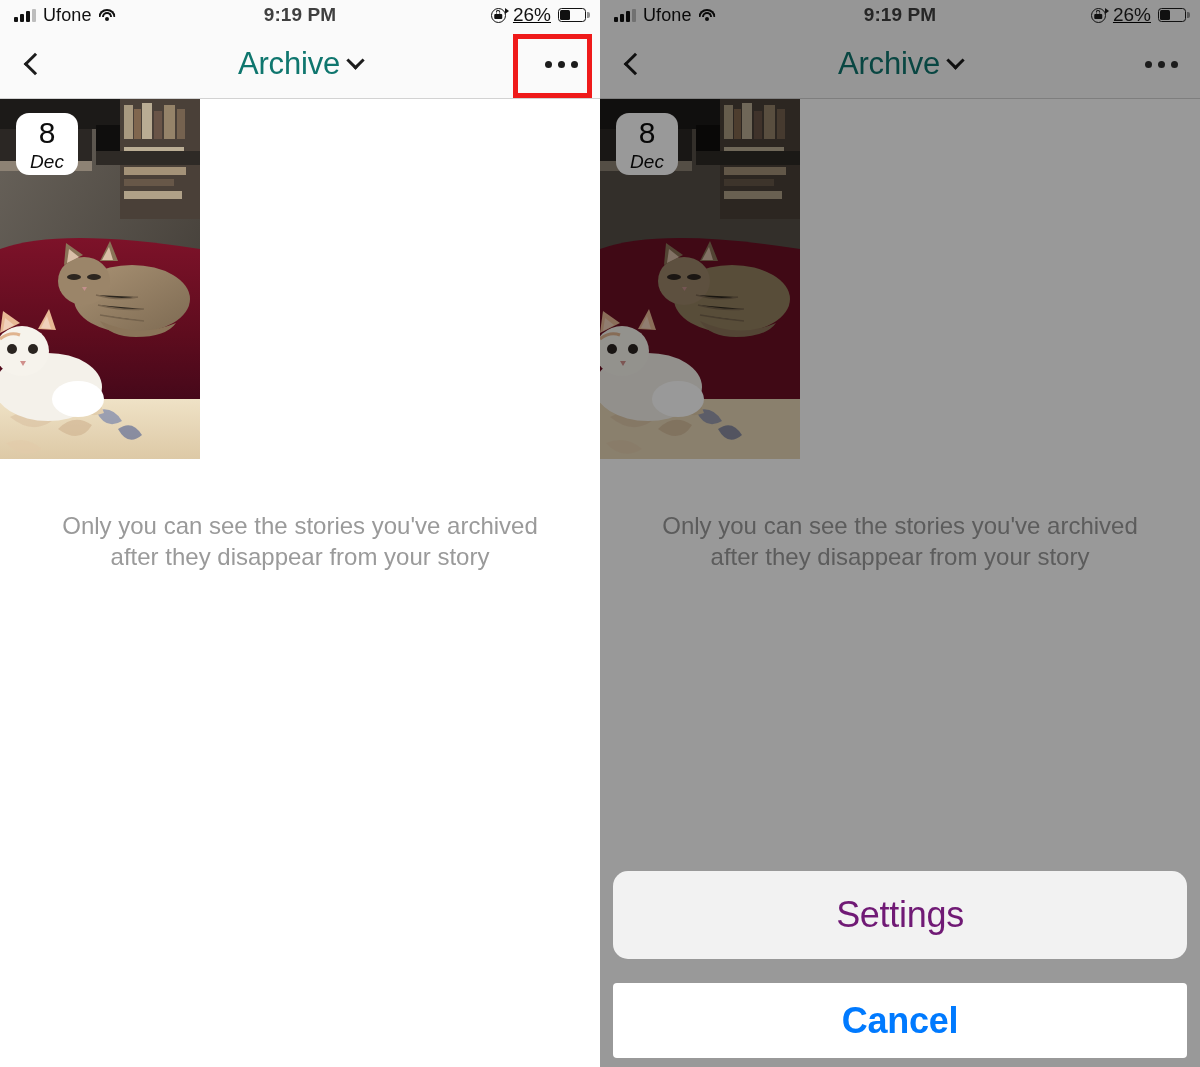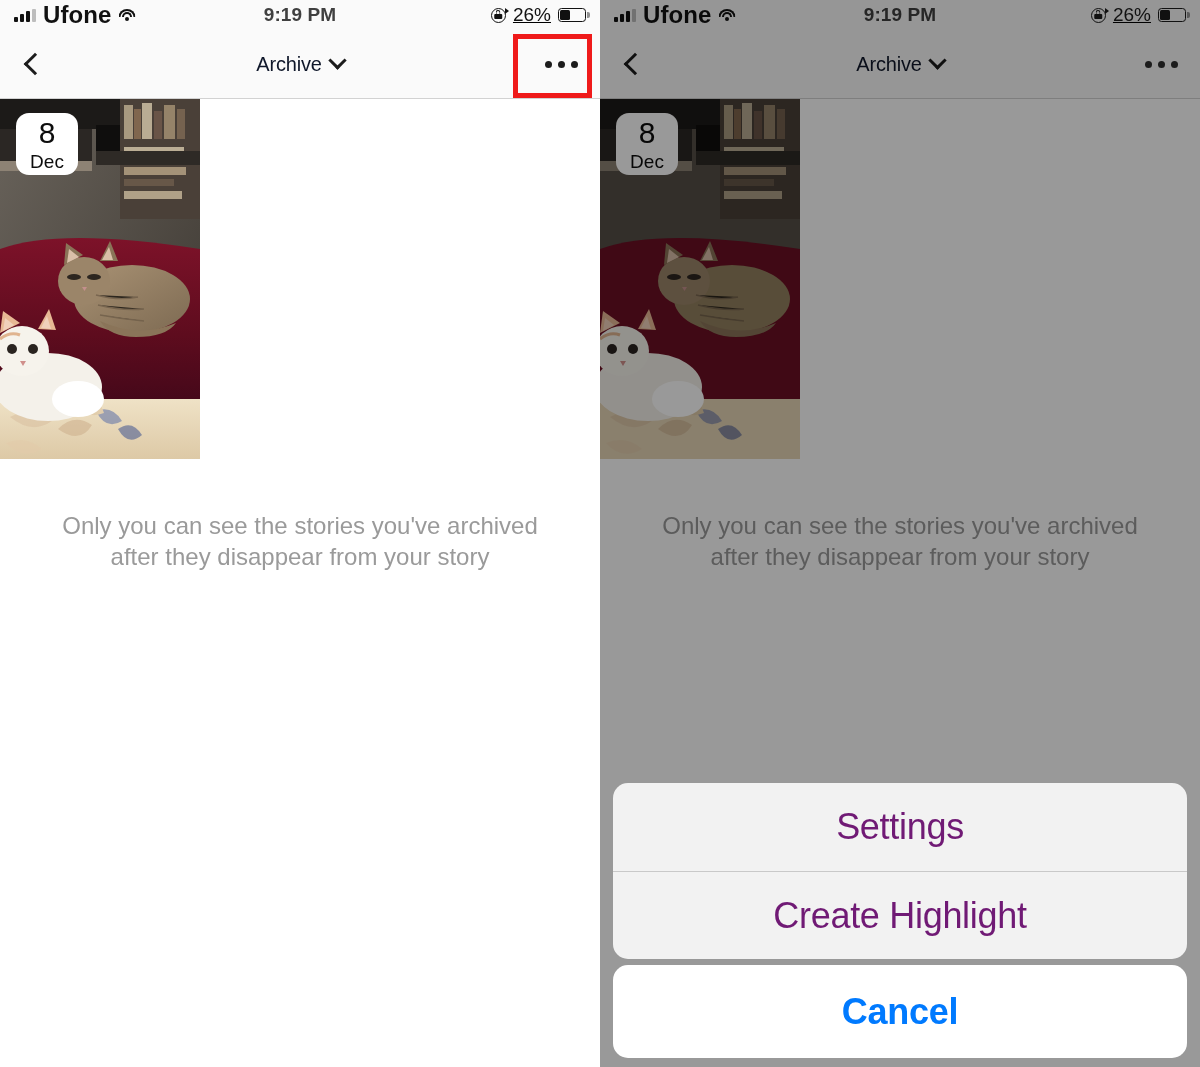--- a/index.html
+++ b/index.html
@@ -17,21 +17,21 @@
   .statusbar {
     position: relative; height: 30px; background: #fafafa;
     display: flex; align-items: center; padding: 0 14px;
   }
   .sb-left { display: flex; align-items: center; gap: 7px; }
   .sb-center {
     position: absolute; left: 0; right: 0; text-align: center;
     font-size: 19px; font-weight: bold; color: #404040; letter-spacing: .1px;
   }
   .sb-right { margin-left: auto; display: flex; align-items: center; gap: 7px; z-index: 2; text-decoration: underline; }
-  .carrier { font-size: 24px; color: #111; font-weight: 700; letter-spacing: .1px; }
+  .carrier { font-size: 18px; color: #111; font-weight: 400; letter-spacing: .1px; }
   .bat-pct { font-size: 19px; color: #111; font-weight: 400; }
 
   .bars { display: flex; align-items: flex-end; gap: 2px; height: 13px; }
   .bars i { display: block; width: 4px; background: #111; border-radius: 1px; }
   .bars i:nth-child(1) { height: 5px; }
   .bars i:nth-child(2) { height: 8px; }
   .bars i:nth-child(3) { height: 11px; }
   .bars i:nth-child(4) { height: 13px; background: #bdbdbd; }
 
   .wifi { position: relative; width: 17px; height: 13px; }
@@ -76,21 +76,21 @@
   }
   .nav-back {
     width: 64px; height: 100%; display: flex; align-items: center; justify-content: center;
   }
   .chev-left { width: 16px; height: 16px; border-left: 3.4px solid #1c1c1c; border-bottom: 3.4px solid #1c1c1c;
                transform: rotate(45deg); margin-left: 5px; }
   .nav-title-wrap {
     position: absolute; left: 0; right: 0; top: 0; bottom: 0;
     display: flex; align-items: center; justify-content: center; gap: 9px;
   }
-  .nav-title { font-size: 20px; color: #0f172a; font-weight: 400; letter-spacing: -.2px; }
+  .nav-title { font-size: 31px; color: #0f766e; font-weight: 400; letter-spacing: -.2px; }
   .chev-down { width: 13px; height: 13px; border-right: 3px solid #1c1c1c; border-bottom: 3px solid #1c1c1c;
                transform: rotate(45deg); margin-top: -7px; }
   .nav-more {
     margin-left: auto; width: 78px; height: 100%;
     display: flex; align-items: center; justify-content: center; gap: 6px; z-index: 3;
   }
   .nav-more i { width: 7px; height: 7px; border-radius: 50%; background: #1c1c1c; display: block; }
 
   .redbox {
     position: absolute; left: 513px; top: 34px; width: 79px; height: 64px;
@@ -104,21 +104,21 @@
     background: #2a1620;
   }
   .thumb .photo { position: absolute; inset: 0; }
   .date-badge {
     position: absolute; left: 16px; top: 14px; width: 62px; height: 62px;
     background: #ffffff; border-radius: 13px;
     display: flex; flex-direction: column; align-items: center; justify-content: center;
     line-height: 1;
   }
   .date-badge .d { font-size: 30px; color: #0d0d0d; font-weight: 400; }
-  .date-badge .m { font-size: 19px; color: #0d0d0d; font-weight: 400; margin-top: 4px; }
+  .date-badge .m { font-size: 19px; color: #0d0d0d; font-weight: 400; margin-top: 4px; font-style: italic; }
 
   .caption {
     margin-top: 52px; text-align: center;
     font-size: 24px; line-height: 1.28; color: #9a9a9a; font-weight: 400;
     padding: 0 26px;
   }
 
   
   .dim { position: absolute; inset: 0; background: rgba(0,0,0,0.40); }
 
@@ -126,22 +126,22 @@
     position: absolute; left: 13px; right: 13px; bottom: 108px;
     background: #f2f2f2; border-radius: 15px; overflow: hidden;
   }
   .sheet-item {
     height: 88px; display: flex; align-items: center; justify-content: center;
     font-size: 36px; color: #701a75; font-weight: 400; letter-spacing: -.3px;
   }
   .sheet-item + .sheet-item { border-top: 1px solid #c9c9c9; }
 
   .cancel-btn {
-    position: absolute; left: 13px; right: 13px; bottom: 9px; height: 93px;
-    background: #ffffff; border-radius: 15px;
+    position: absolute; left: 13px; right: 13px; bottom: 9px; height: 75px;
+    background: #ffffff; border-radius: 4px;
     display: flex; align-items: center; justify-content: center;
     font-size: 36px; color: #007aff; font-weight: bold; letter-spacing: -.3px;
   }
 </style>
 </head>
 <body>
 
 <div class="stage">
 
   <div class="panel">
@@ -414,19 +414,18 @@
       <div class="caption">
         <div>Only you can see the stories you've archived</div>
         <div>after they disappear from your story</div>
       </div>
     </div>
 
     <div class="dim"></div>
 
     <div class="sheet">
       <div class="sheet-item">Settings</div>
-      <div class="sheet-item">Create Highlight</div>
     </div>
 
     <div class="cancel-btn">Cancel</div>
   </div>
 
 </div>
 
 </body></html>

